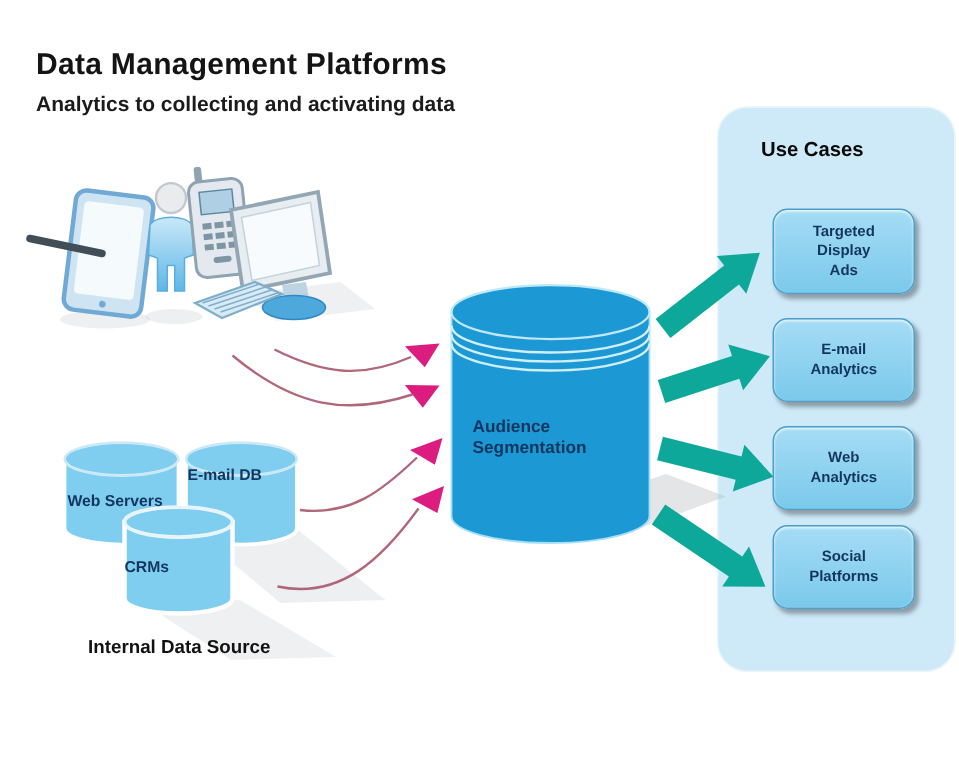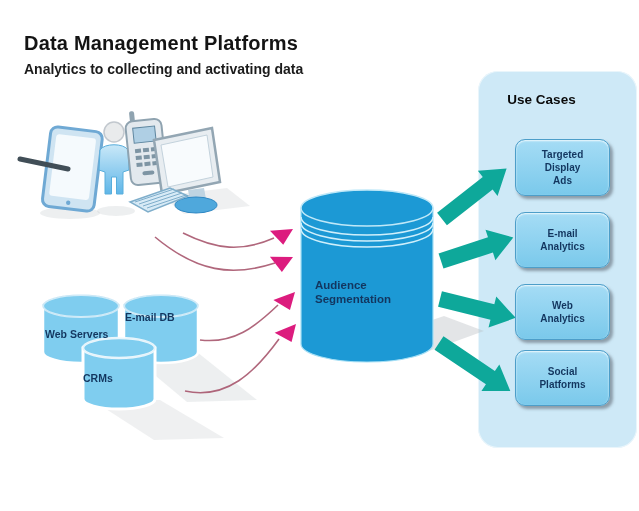--- a/index.html
+++ b/index.html
@@ -188,20 +188,21 @@
       <polygon points="0,-8 58,-8 58,-16 82,0 58,16 58,8 0,8" transform="translate(430,219) rotate(-38)"></polygon>
       <polygon points="0,-8 52,-8 52,-16 76,0 52,16 52,8 0,8" transform="translate(429,261) rotate(-18)"></polygon>
       <polygon points="0,-8 54,-8 54,-16 78,0 54,16 54,8 0,8" transform="translate(428,299) rotate(14)"></polygon>
       <polygon points="0,-8 62,-8 62,-16 86,0 62,16 62,8 0,8" transform="translate(427,343) rotate(34)"></polygon>
     </g>
   </svg>
 
   <div class="abs title">Data Management Platforms</div>
   <div class="abs subtitle">Analytics to collecting and activating data</div>
 
+  <div class="abs section-label int-label">Internal Data Source</div>
 
   <div class="abs db-label web">Web Servers</div>
   <div class="abs db-label email">E-mail DB</div>
   <div class="abs db-label crms">CRMs</div>
 
   <div class="abs core-label">Audience Segmentation</div>
 
   <div class="abs usecase-title">Use Cases</div>
   <div class="abs usecase-btn btn1">Targeted Display Ads</div>
   <div class="abs usecase-btn btn2">E-mail Analytics</div>

